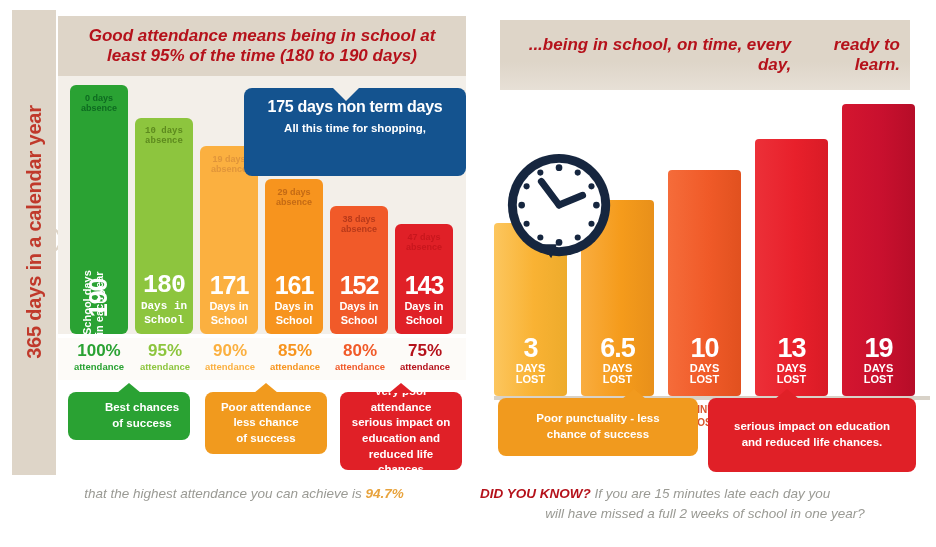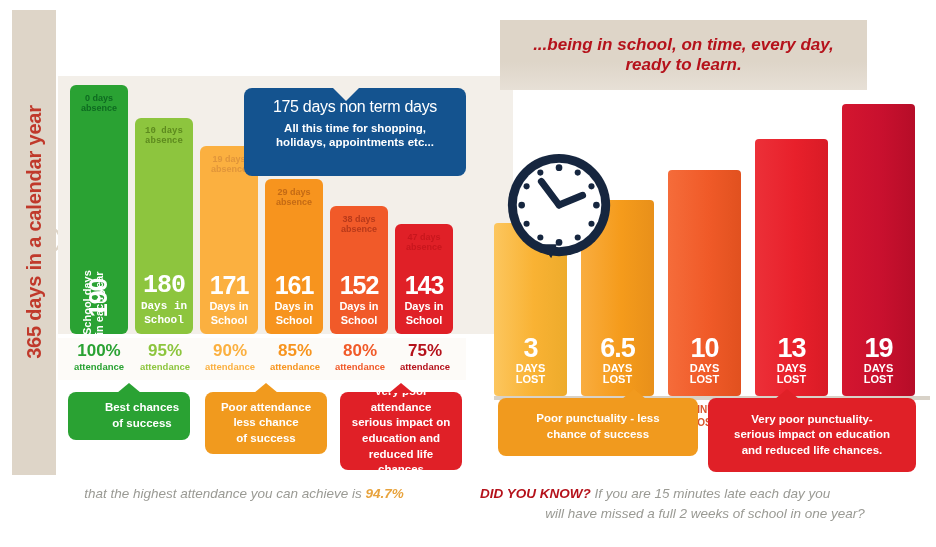--- a/index.html
+++ b/index.html
@@ -34,21 +34,20 @@
     position:absolute;left:58px;top:16px;width:408px;height:60px;
     background:#ded5c8;
     display:flex;flex-direction:column;align-items:center;justify-content:center;
     text-align:center;
     color:#b5121b;font-style:italic;font-weight:bold;font-size:17px;line-height:1.2;
     padding:0 6px;box-sizing:border-box;
   }
   #left-chart-area{
     position:absolute;left:58px;top:76px;width:408px;height:258px;
     background:#f3efe9;
-    padding-left:47px;
   }
   .lbar{
     position:absolute;border-radius:6px;box-sizing:border-box;
     display:flex;flex-direction:column;align-items:center;
     overflow:hidden;
   }
   .lbar .abs{
     margin-top:8px;text-align:center;font-size:9px;font-weight:bold;line-height:1.15;
   }
   .lbar .bottomwrap{
@@ -61,21 +60,21 @@
     position:absolute;left:-36px;bottom:46px;width:120px;height:26px;
     transform:rotate(-90deg);
     color:#fff;font-size:11px;font-weight:bold;line-height:1.05;text-align:left;
     display:flex;flex-direction:column;justify-content:center;
   }
   #blue-callout{
     position:absolute;left:244px;top:88px;width:222px;height:88px;
     background:#14538f;border-radius:8px;color:#fff;text-align:center;
     padding:10px 8px 0;box-sizing:border-box;z-index:5;
   }
-  #blue-callout .t1{font-size:16px;font-weight:normal;letter-spacing:-0.3px;}
+  #blue-callout .t1{font-size:16px;font-weight:bold;letter-spacing:-0.3px;}
   #blue-callout .t2{font-size:11.5px;font-weight:bold;line-height:1.25;margin-top:5px;}
   #blue-notch{
     position:absolute;left:88px;top:-1px;width:28px;height:14px;
     background:#f3efe9;
     clip-path:polygon(0 0,100% 0,50% 100%);
   }
 
   #left-pct-strip{
     position:absolute;left:58px;top:338px;width:408px;height:42px;background:#fdfbf8;
   }
@@ -101,24 +100,24 @@
   .dyk{
     position:absolute;font-style:italic;font-size:13.5px;line-height:1.45;
   }
   .dyk b{color:#b5121b;font-weight:bold;font-style:italic;}
   .dyk span.body{color:#9a9a94;}
   .dyk span.hl{color:#e8a33d;font-weight:bold;}
 
   
   #right-panel{position:absolute;left:470px;top:0;width:466px;height:547px;}
   #right-header{
-    position:absolute;left:30px;top:20px;width:367px;height:70px;
+    position:absolute;left:30px;top:20px;width:410px;height:70px;
     background:linear-gradient(180deg,#ded5c8 0%,#ded5c8 60%,#e7e0d6 100%);
-    display:flex;flex-direction:column;align-items:center;justify-content:center;
-    text-align:left;color:#b5121b;font-style:italic;font-weight:bold;
+    display:flex;flex-direction:row;align-items:center;justify-content:center;
+    text-align:right;color:#b5121b;font-style:italic;font-weight:bold;
     font-size:17px;line-height:1.2;padding:0 10px;box-sizing:border-box;
   }
   #right-chart-area{
     position:absolute;left:10px;top:60px;width:446px;height:275px;
   }
   .rbar{
     position:absolute;border-radius:4px;box-sizing:border-box;
     display:flex;flex-direction:column;align-items:center;justify-content:flex-end;
     padding-bottom:10px;color:#fff;
   }
@@ -139,20 +138,24 @@
 
 <div class="stage">
 
   <div id="left-panel">
 
     <div id="left-sidebar-strip">
       <div id="left-sidebar-label">365 days in a calendar year</div>
     </div>
     <div id="left-arrow-marker"></div>
 
+    <div id="left-header">
+      <div>Good attendance means being in school at</div>
+      <div>least 95% of the time (180 to 190 days)</div>
+    </div>
 
     <div id="left-chart-area">
 
       <div class="lbar" style="left:12px;top:9px;width:58px;height:249px;background:#2aa233;">
         <div class="abs" style="color:#0e6b21;">
           <div>0 days</div>
           <div>absence</div>
         </div>
         <div id="green-vert-label">
           <div>School days</div>
@@ -220,21 +223,20 @@
           <div class="num">143</div>
           <div class="dis">Days in</div>
           <div class="dis">School</div>
         </div>
       </div>
 
       <div id="blue-callout" style="left:186px;top:12px;">
         <div id="blue-notch"></div>
         <div class="t1">175 days non term days</div>
         <div class="t2">All this time for shopping,</div>
-        <div class="t2" style="margin-top:0">holidays, appointments etc...</div>
       </div>
     </div>
 
     <div id="left-pct-strip">
       <div class="pct" style="left:2px;width:78px;">
         <div class="p" style="color:#2aa233;">100%</div>
         <div class="a" style="color:#2aa233;">attendance</div>
       </div>
       <div class="pct" style="left:68px;width:78px;">
         <div class="p" style="color:#8dc53e;">95%</div>
@@ -391,21 +393,20 @@
       <div class="notch notch-o" style="left:68%;"></div>
       <div>
         <div>Poor punctuality - less</div>
         <div>chance of success</div>
       </div>
     </div>
 
     <div class="callout" style="left:238px;top:398px;width:208px;height:74px;background:#e02027;">
       <div class="notch notch-r" style="left:38%;"></div>
       <div>
-        <div>Very poor punctuality-</div>
         <div>serious impact on education</div>
         <div>and reduced life chances.</div>
       </div>
     </div>
 
     <div class="dyk" style="left:10px;top:484px;width:450px;">
       <div>
         <b>DID YOU KNOW?</b>
         <span class="body">If you are 15 minutes late each day you</span>
       </div>

